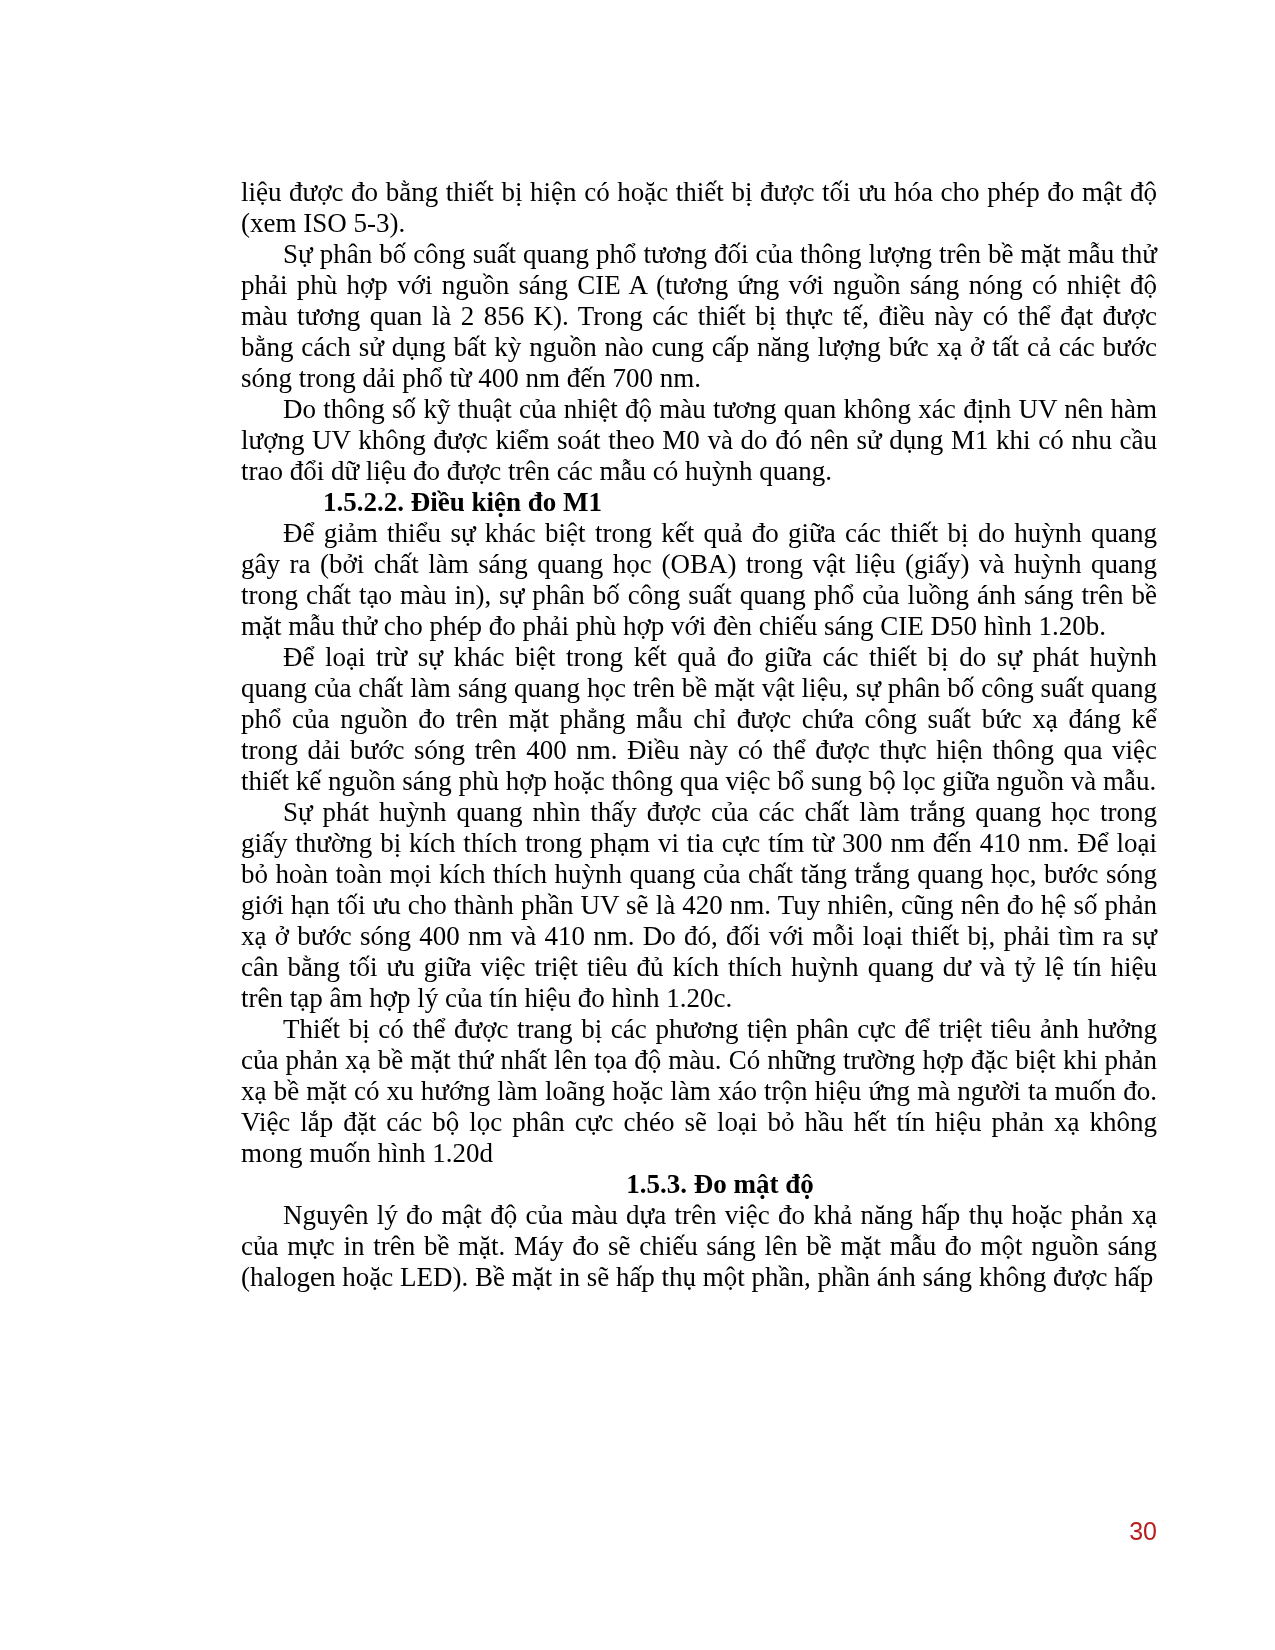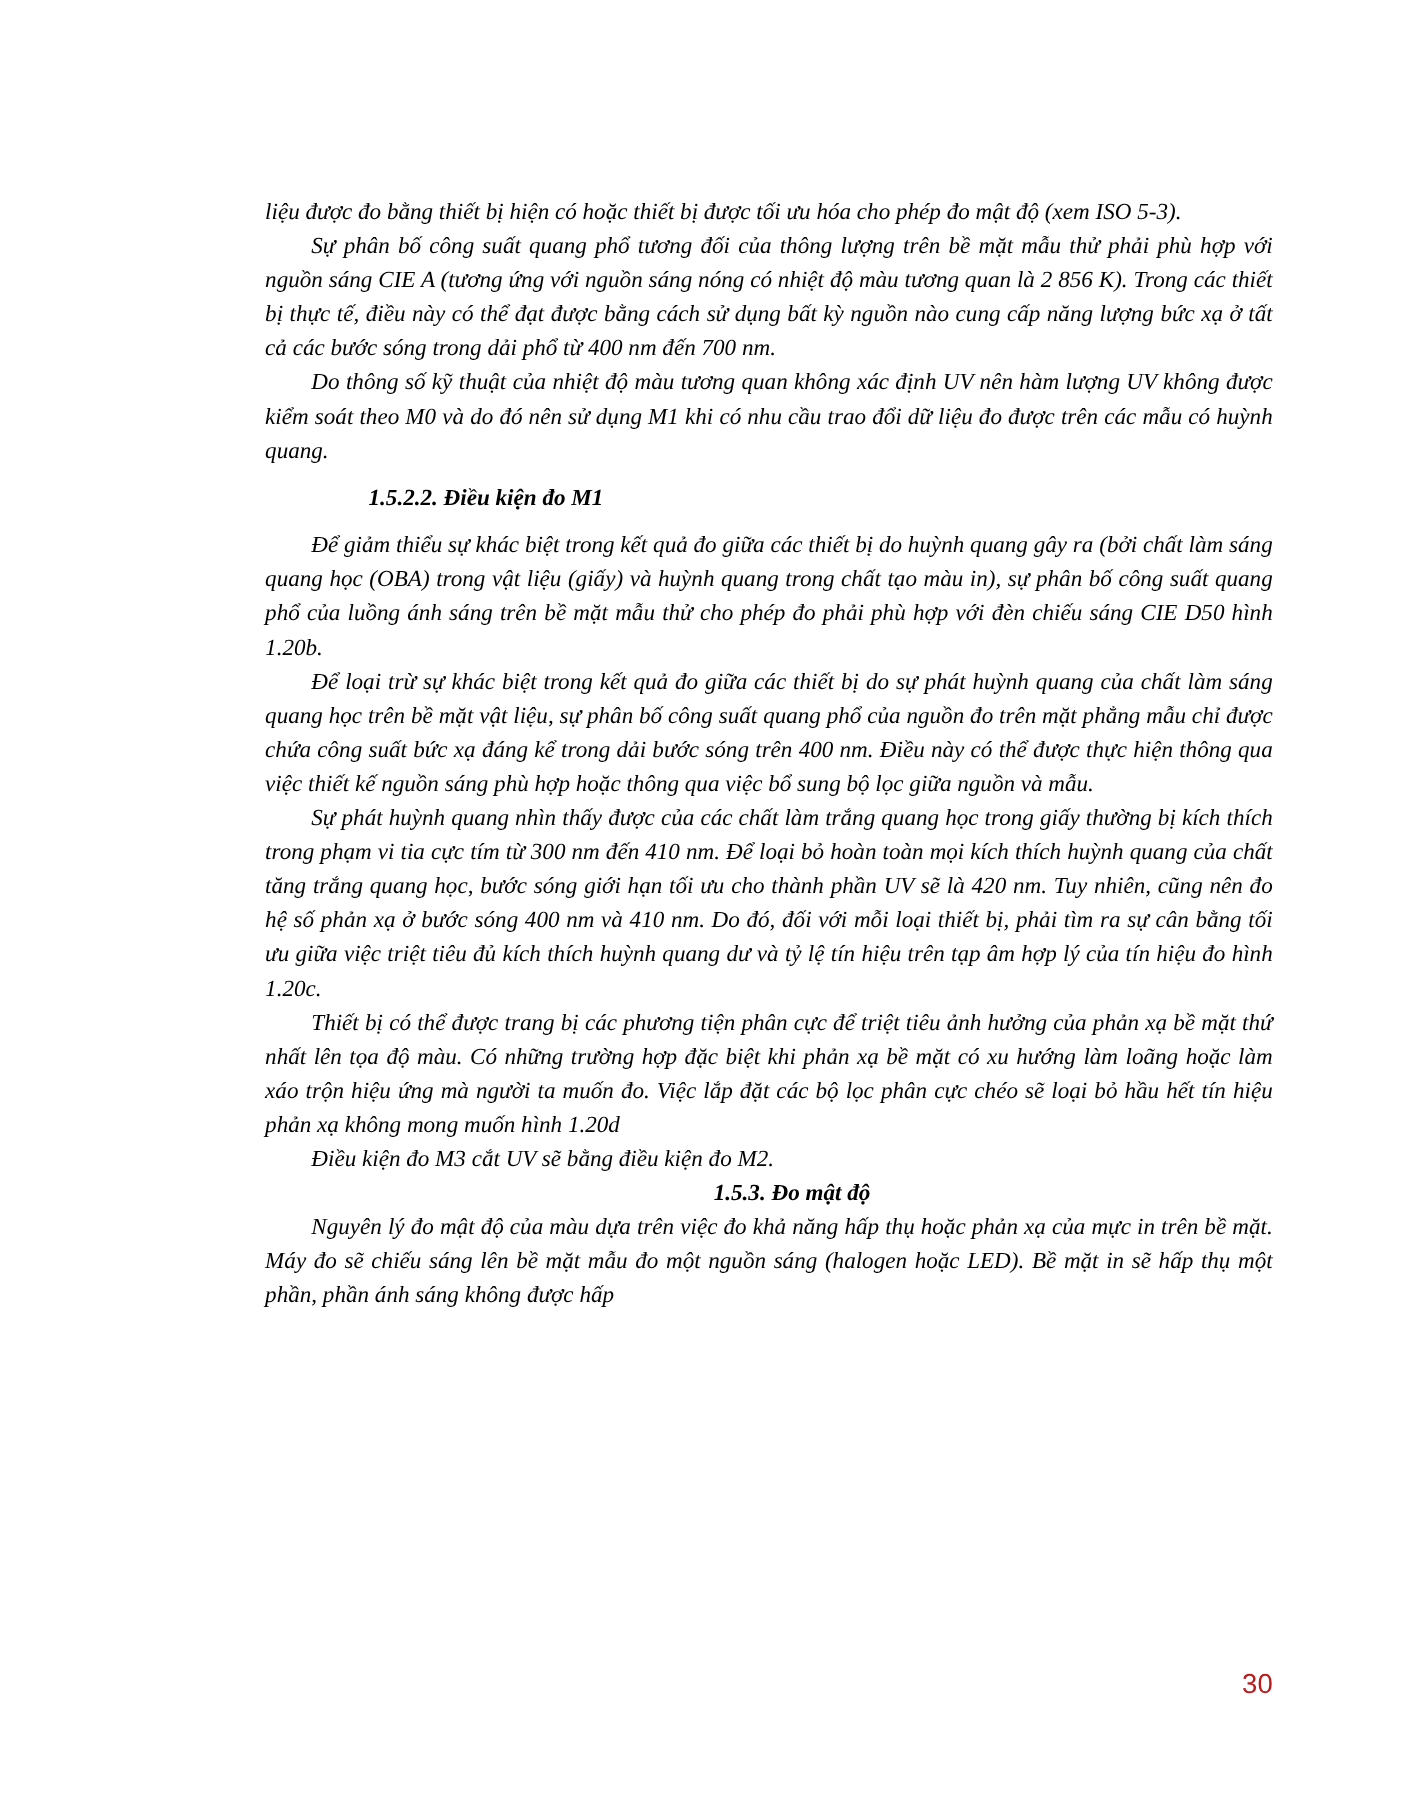--- a/index.html
+++ b/index.html
@@ -14,34 +14,33 @@
     background: #ffffff;
     overflow: hidden;
     font-family: "Liberation Serif", "DejaVu Serif", serif;
     color: #000000;
   }
   .content {
     position: absolute;
     left: 241px;
     top: 177px;
     width: 916px;
-    font-size: 21px;
+    font-size: 27px;
     line-height: 31px;
-    font-style: italic;
   }
   .para {
     margin: 0;
     text-align: justify;
     text-indent: 42px;
   }
   .para.no-indent {
     text-indent: 0;
   }
   .h-sub {
-    margin: 12px;
+    margin: 0;
     font-weight: bold;
     padding-left: 82px;
     text-align: left;
   }
   .h-sec {
     margin: 0;
     font-weight: bold;
     padding-left: 42px;
     text-align: center;
   }
@@ -63,18 +62,17 @@
 <div class="page">
   <div class="content">
     <p class="para no-indent">liệu được đo bằng thiết bị hiện có hoặc thiết bị được tối ưu hóa cho phép đo mật độ (xem ISO 5-3).</p>
     <p class="para">Sự phân bố công suất quang phổ tương đối của thông lượng trên bề mặt mẫu thử phải phù hợp với nguồn sáng CIE A (tương ứng với nguồn sáng nóng có nhiệt độ màu tương quan là 2 856 K). Trong các thiết bị thực tế, điều này có thể đạt được bằng cách sử dụng bất kỳ nguồn nào cung cấp năng lượng bức xạ ở tất cả các bước sóng trong dải phổ từ 400 nm đến 700 nm.</p>
     <p class="para">Do thông số kỹ thuật của nhiệt độ màu tương quan không xác định UV nên hàm lượng UV không được kiểm soát theo M0 và do đó nên sử dụng M1 khi có nhu cầu trao đổi dữ liệu đo được trên các mẫu có huỳnh quang.</p>
     <p class="h-sub">1.5.2.2. Điều kiện đo M1</p>
     <p class="para">Để giảm thiểu sự khác biệt trong kết quả đo giữa các thiết bị do huỳnh quang gây ra (bởi chất làm sáng quang học (OBA) trong vật liệu (giấy) và huỳnh quang trong chất tạo màu in), sự phân bố công suất quang phổ của luồng ánh sáng trên bề mặt mẫu thử cho phép đo phải phù hợp với đèn chiếu sáng CIE D50 hình 1.20b.</p>
     <p class="para">Để loại trừ sự khác biệt trong kết quả đo giữa các thiết bị do sự phát huỳnh quang của chất làm sáng quang học trên bề mặt vật liệu, sự phân bố công suất quang phổ của nguồn đo trên mặt phẳng mẫu chỉ được chứa công suất bức xạ đáng kể trong dải bước sóng trên 400 nm. Điều này có thể được thực hiện thông qua việc thiết kế nguồn sáng phù hợp hoặc thông qua việc bổ sung bộ lọc giữa nguồn và mẫu.</p>
     <p class="para">Sự phát huỳnh quang nhìn thấy được của các chất làm trắng quang học trong giấy thường bị kích thích trong phạm vi tia cực tím từ 300 nm đến 410 nm. Để loại bỏ hoàn toàn mọi kích thích huỳnh quang của chất tăng trắng quang học, bước sóng giới hạn tối ưu cho thành phần UV sẽ là 420 nm. Tuy nhiên, cũng nên đo hệ số phản xạ ở bước sóng 400 nm và 410 nm. Do đó, đối với mỗi loại thiết bị, phải tìm ra sự cân bằng tối ưu giữa việc triệt tiêu đủ kích thích huỳnh quang dư và tỷ lệ tín hiệu trên tạp âm hợp lý của tín hiệu đo hình 1.20c.</p>
     <p class="para">Thiết bị có thể được trang bị các phương tiện phân cực để triệt tiêu ảnh hưởng của phản xạ bề mặt thứ nhất lên tọa độ màu. Có những trường hợp đặc biệt khi phản xạ bề mặt có xu hướng làm loãng hoặc làm xáo trộn hiệu ứng mà người ta muốn đo. Việc lắp đặt các bộ lọc phân cực chéo sẽ loại bỏ hầu hết tín hiệu phản xạ không mong muốn hình 1.20d</p>
-    <p class="para">Điều kiện đo M3 cắt UV sẽ bằng điều kiện đo M2.</p>
     <p class="h-sec">1.5.3. Đo mật độ</p>
     <p class="para">Nguyên lý đo mật độ của màu dựa trên việc đo khả năng hấp thụ hoặc phản xạ của mực in trên bề mặt. Máy đo sẽ chiếu sáng lên bề mặt mẫu đo một nguồn sáng (halogen hoặc LED). Bề mặt in sẽ hấp thụ một phần, phần ánh sáng không được hấp</p>
   </div>
   <div class="page-number">30</div>
 </div>
 
 </body></html>

